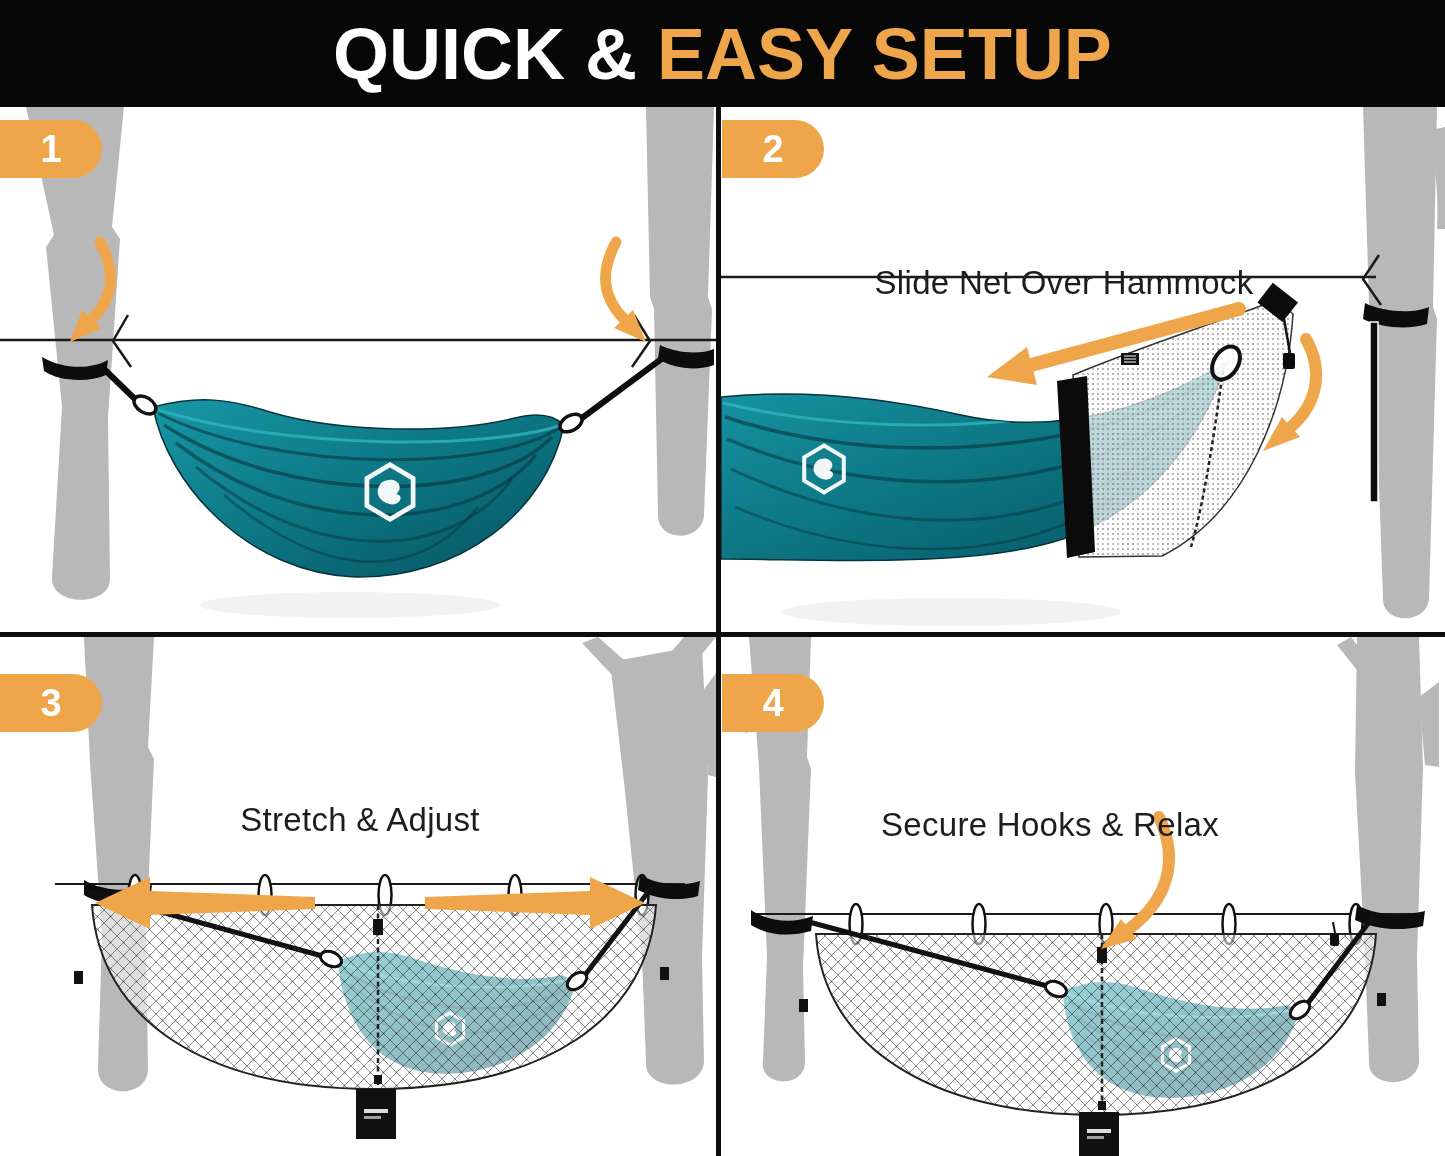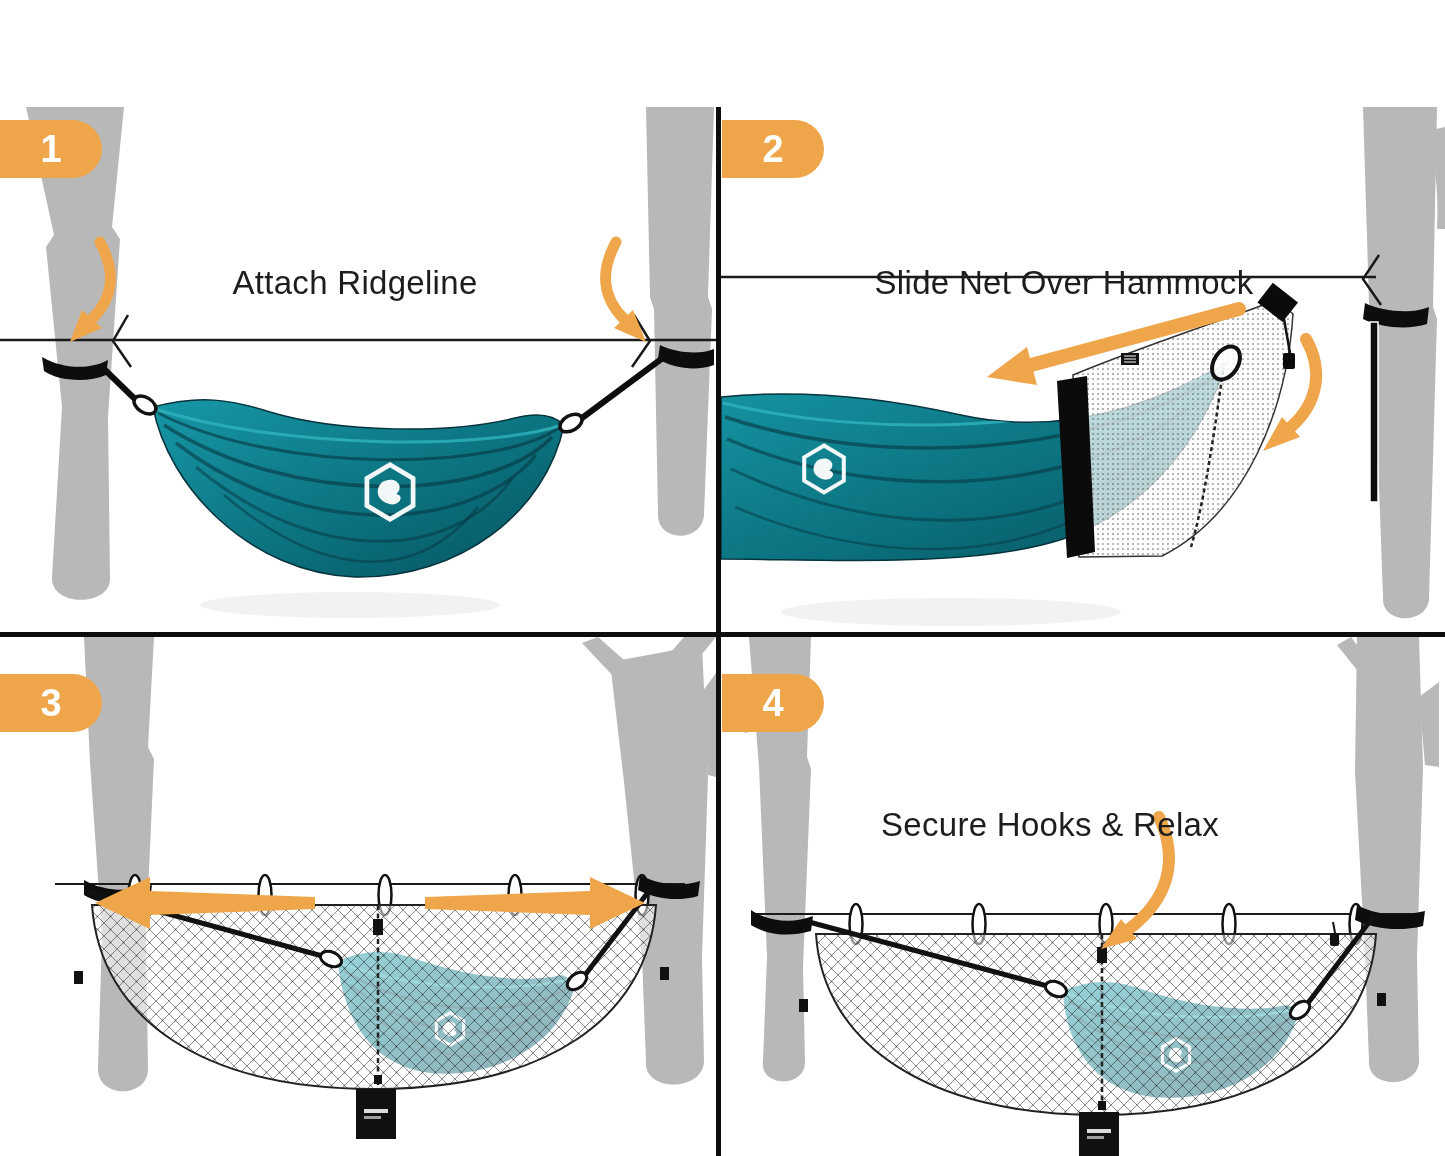--- a/index.html
+++ b/index.html
@@ -36,20 +36,23 @@
       <pattern id="hatch" width="13" height="13" patternUnits="userSpaceOnUse">
         <path d="M0,13 L13,0 M0,0 L13,13" stroke="#1c1c1c" stroke-width="1" opacity="0.5"></path>
         <circle cx="6.5" cy="6.5" r="0.9" fill="#1c1c1c" opacity="0.5"></circle>
       </pattern>
       <pattern id="dots" width="5" height="5" patternUnits="userSpaceOnUse">
         <circle cx="2" cy="2" r="1" fill="#4a4a4a" opacity="0.55"></circle>
       </pattern>
     </defs>
   </svg>
 
+  <div class="header">
+    <div class="title"><span>QUICK &amp; </span><span class="accent">EASY SETUP</span></div>
+  </div>
 
   <div class="divider-v"></div>
   <div class="divider-h"></div>
 
   <svg class="panel p1" width="716" height="525" viewBox="0 0 716 525">
     <defs>
       <clipPath id="hamclip1">
           <path d="M153,300 C200,288 230,292 270,305 C340,326 450,327 515,311 C538,305 554,308 564,318 C546,405 460,472 355,470 C250,466 168,380 153,300 Z"></path>
         </clipPath>
     </defs>
@@ -284,17 +287,17 @@
   <div class="badge" style="left:722px;top:120px;">
       <span>2</span>
     </div>
   <div class="badge" style="left:0;top:674px;">
       <span>3</span>
     </div>
   <div class="badge" style="left:722px;top:674px;">
       <span>4</span>
     </div>
 
-  <div class="step-label" style="left:355px;top:283px;">Attach Ridgeline</div>
   <div class="step-label" style="left:1064px;top:283px;">Slide Net Over Hammock</div>
+  <div class="step-label" style="left:360px;top:820px;">Stretch &amp; Adjust</div>
   <div class="step-label" style="left:1050px;top:825px;">Secure Hooks &amp; Relax</div>
 
 </div>
 
 </body></html>

